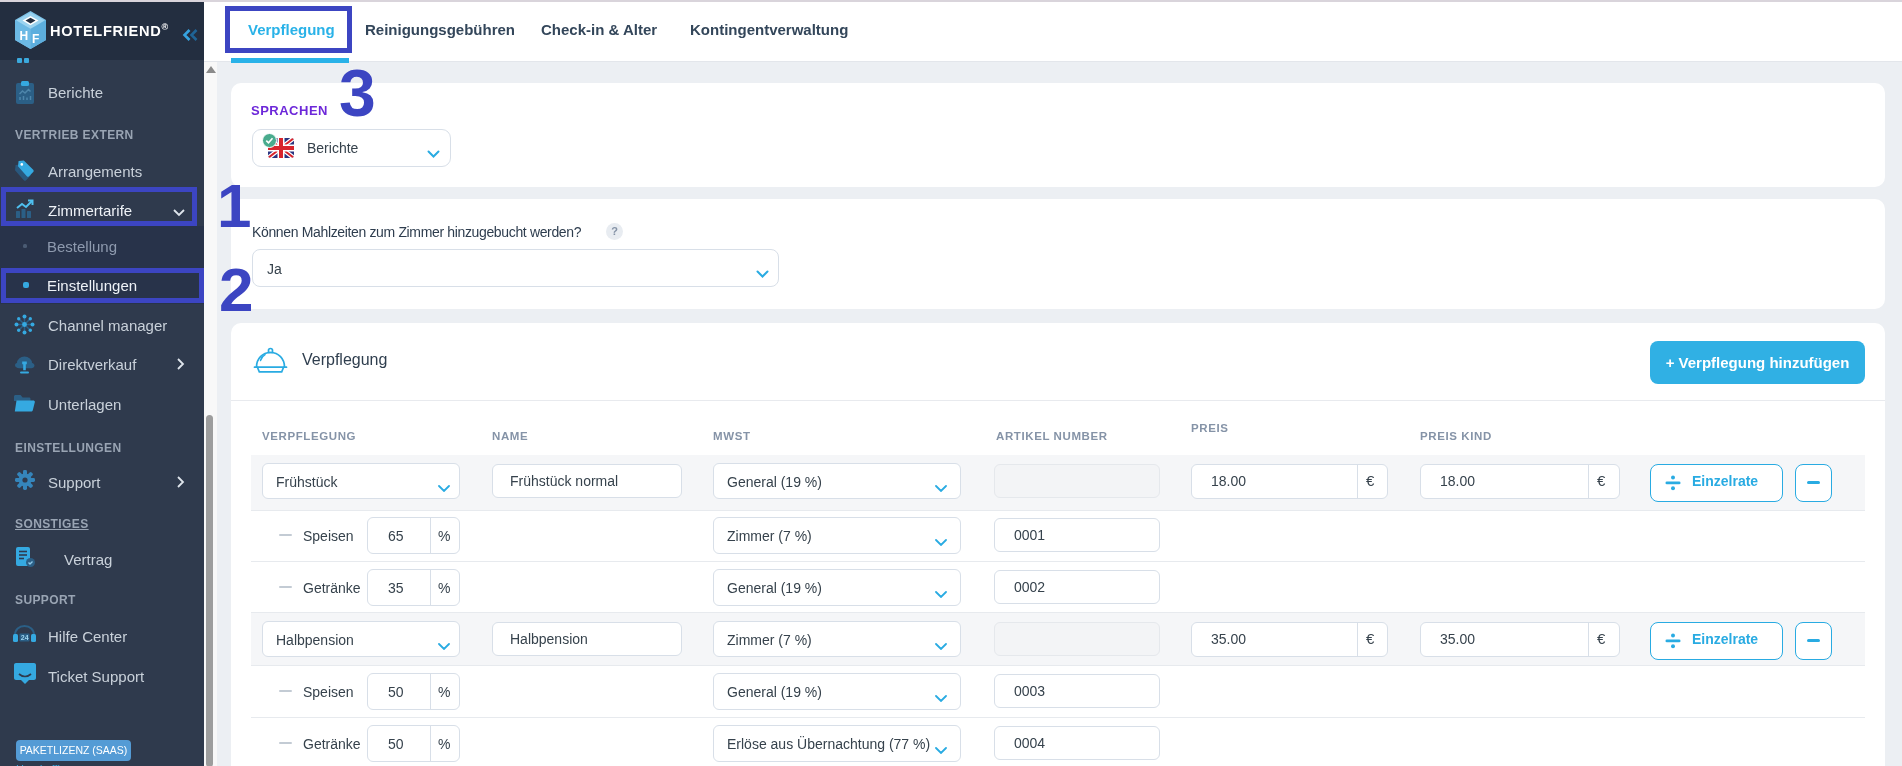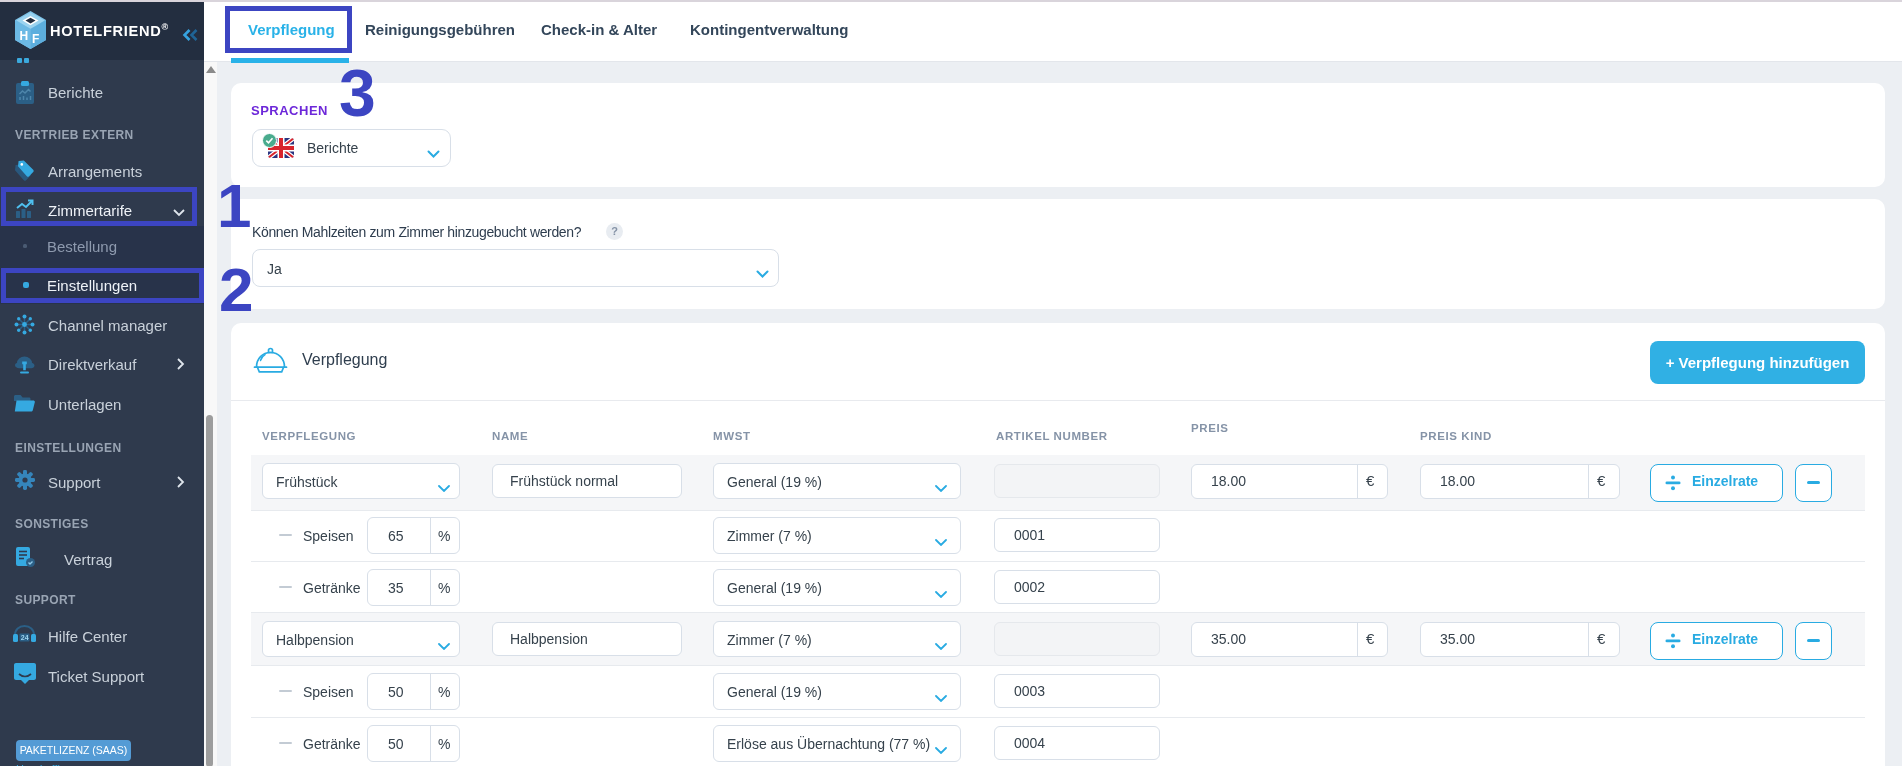--- a/index.html
+++ b/index.html
@@ -172,21 +172,21 @@
     <rect x="8" y="0" width="4" height="20" rx="1.4" transform="rotate(135 10 10)"></rect>
     <circle cx="10" cy="10" r="6.5"></circle>
   </g>
   <circle cx="10" cy="10" r="2.6" fill="#2f3a4d"></circle>
 </svg></div>
 <div class="abs navtxt" style="left:48px; top:474px;">Support</div>
 <div class="abs" style="left:176px; top:475px;"><svg width="9" height="14">
       <path d="M2 2l5 5-5 5" stroke="#dfe5ec" stroke-width="1.8" fill="none"></path>
     </svg></div>
 
-<div class="abs navhdr" style="left:15px; top:517px;">SONSTIGES</div>
+<div class="abs navhdr" style="left:15px; top:517px;text-decoration:underline;">SONSTIGES</div>
 
 <div class="abs" id="ic-ver" style="left:16px; top:547px;"><svg width="20" height="22" viewBox="0 0 20 22">
   <rect x="0" y="0" width="14" height="19" rx="2" fill="#35a9e1"></rect>
   <g stroke="#2f3a4d" stroke-width="1.6">
     <line x1="3" y1="4.5" x2="11" y2="4.5"></line>
         <line x1="3" y1="8" x2="11" y2="8"></line>
         <line x1="3" y1="11.5" x2="8" y2="11.5"></line>
   </g>
   <circle cx="14.5" cy="15.5" r="4.5" fill="#2b5f86"></circle>
   <path d="M12.5 15.5l1.5 1.5 2.5-2.5" stroke="#8fc8e8" stroke-width="1.4" fill="none"></path>

